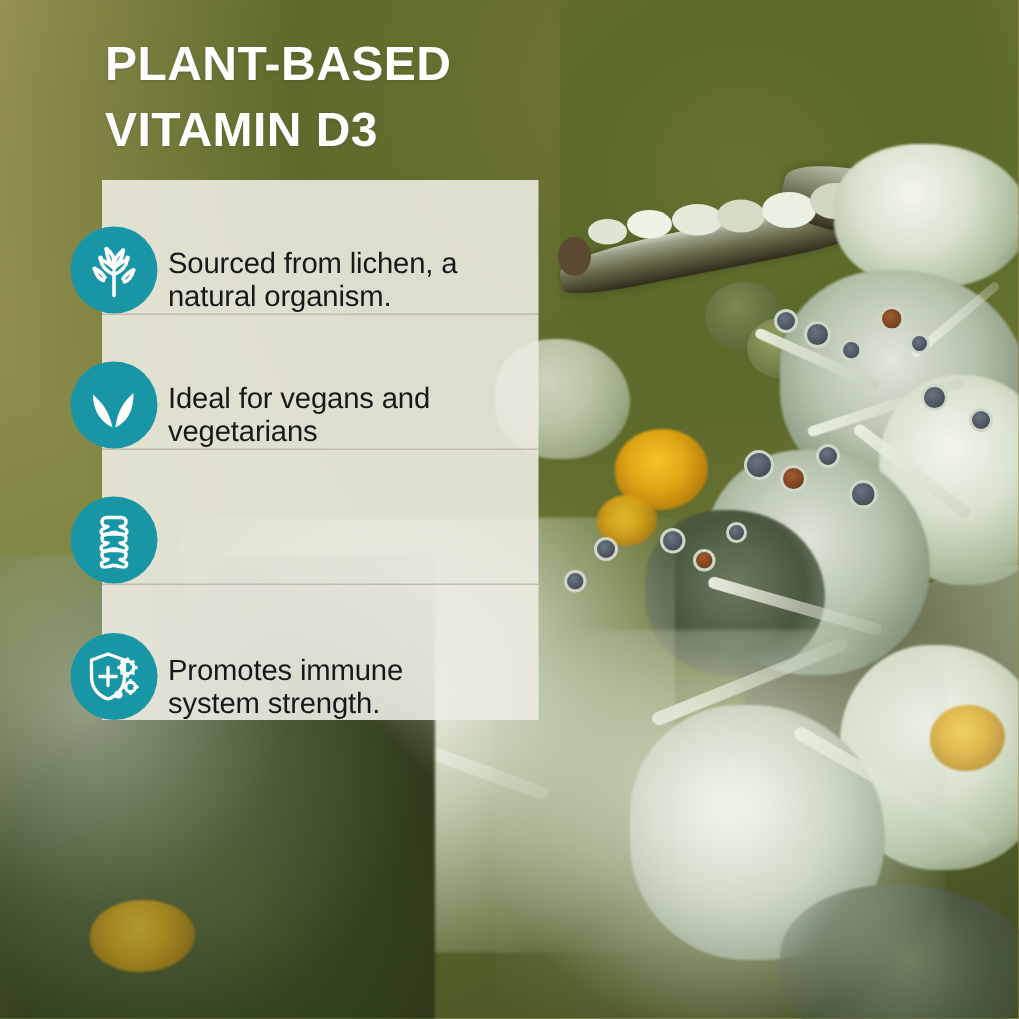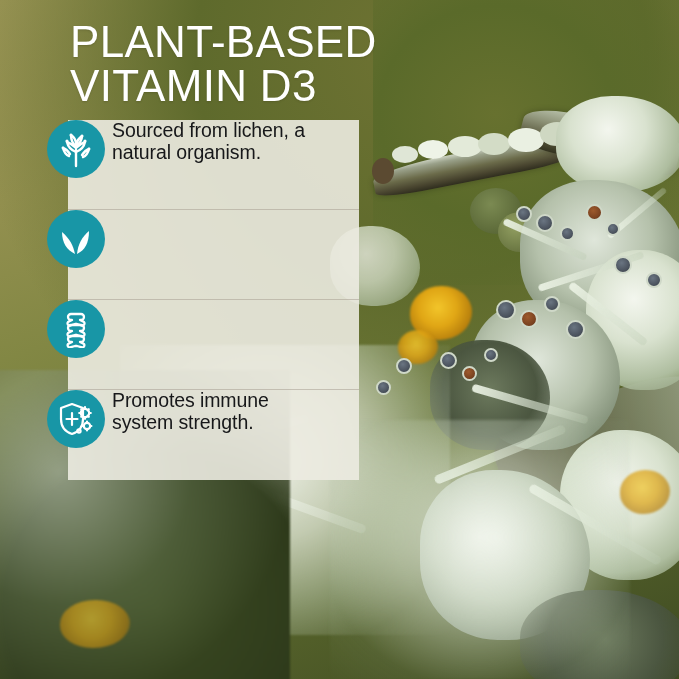--- a/index.html
+++ b/index.html
@@ -85,42 +85,42 @@
     background:radial-gradient(ellipse at 50% 45%, rgba(248,251,244,0.75) 0%, rgba(222,232,214,0.5) 40%, rgba(160,180,150,0.1) 75%, rgba(0,0,0,0) 100%);
     filter:blur(1.4px);
   }
 
   
   .panel { position:absolute; left:68px; top:120px; width:291px; height:450px; }
   .card {
     position:relative; height:90px;
     background:rgba(236,235,225,0.90);
     border-bottom:1px solid rgba(168,158,146,0.55);
-    display:flex; align-items:flex-start;
+    display:flex; align-items:flex-end;
   }
   .card:last-child { border-bottom:none; }
   .card .text {
     margin-left:44px; padding-right:8px;
     font-size:19.5px; line-height:21.5px; color:#17181a;
     letter-spacing:-0.1px; white-space:pre-line;
   }
 
   
   .badge {
     position:absolute; left:47px; width:58px; height:58px;
     border-radius:50%; background:#1896a6;
     display:flex; align-items:center; justify-content:center;
     box-shadow:0 0 0 0 rgba(0,0,0,0);
   }
   .badge svg { display:block; }
 
   
   .title {
     position:absolute; left:70px; top:20px; width:420px;
-    color:#ffffff; font-weight:normal; font-size:44px; line-height:44px;
+    color:#ffffff; font-weight:bold; font-size:32px; line-height:44px;
     letter-spacing:0.3px; white-space:pre-line;
     text-shadow:0 1px 2px rgba(60,60,30,0.28);
   }
 </style>
 </head>
 <body>
 
 <div id="stage">
 
   <div class="photo">
@@ -219,20 +219,22 @@
 natural organism.</div>
     </div>
 
     <div class="card">
       <div class="badge" style="left:-21px;">
         <svg width="36" height="36" viewBox="0 0 36 36" aria-hidden="true">
           <path d="M17 33 C15 24 12 18 4 11 C4 22 9 29 17 33 Z" fill="#ffffff"></path>
           <path d="M19 33 C20 23 24 16 31 10 C31 22 27 29 19 33 Z" fill="#ffffff"></path>
         </svg>
       </div>
+      <div class="text">Ideal for vegans and
+vegetarians</div>
     </div>
 
     <div class="card">
       <div class="badge" style="left:-21px;">
         <svg width="38" height="38" viewBox="0 0 38 38" aria-hidden="true">
           <g fill="none" stroke="#ffffff" stroke-width="2.3" stroke-linecap="round" stroke-linejoin="round">
             <path d="M14 4 h10 a3 3 0 0 1 0 6 h-1 l4 2 a2.2 2.2 0 0 1 -2 3.6 l-5 -1.6 h-2 l-5 1.6 a2.2 2.2 0 0 1 -2 -3.6 l4 -2 h-1 a3 3 0 0 1 0 -6 z"></path>
             <path d="M14 15 h10 a3 3 0 0 1 0 6 h-1 l4 2 a2.2 2.2 0 0 1 -2 3.6 l-5 -1.6 h-2 l-5 1.6 a2.2 2.2 0 0 1 -2 -3.6 l4 -2 h-1 a3 3 0 0 1 0 -6 z"></path>
             <path d="M14 26 h10 a3 3 0 0 1 0 6 h-1 l4 2 a2.2 2.2 0 0 1 -2 3.4 l-5 -1.4 h-2 l-5 1.4 a2.2 2.2 0 0 1 -2 -3.4 l4 -2 h-1 a3 3 0 0 1 0 -6 z"></path>
           </g>

